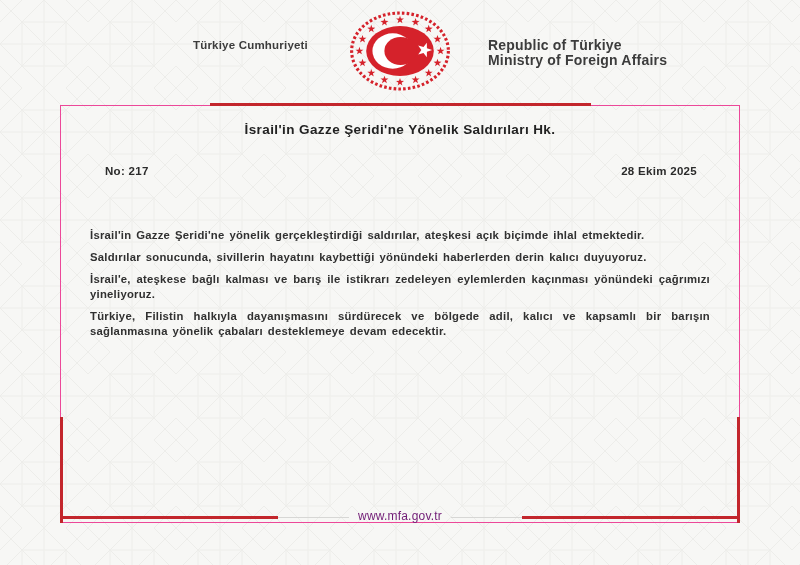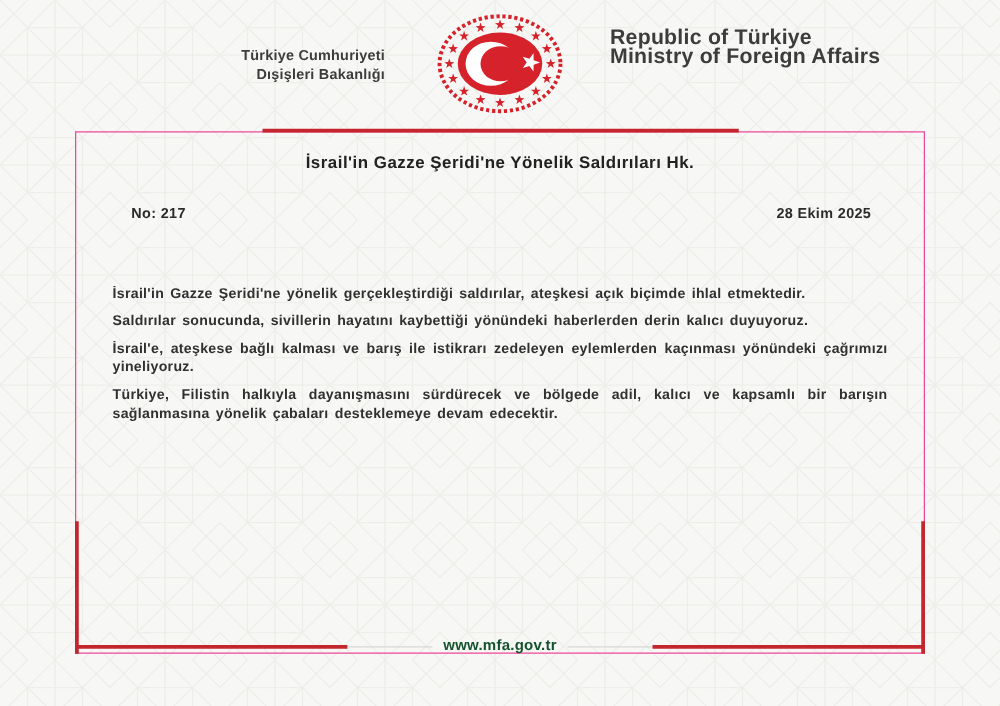--- a/index.html
+++ b/index.html
@@ -25,23 +25,23 @@
 
   
   .header { position: absolute; left: 0; top: 0; width: 714px; height: 105px; }
   .org-left {
     position: absolute; left: 0; top: 38px; width: 308px;
     text-align: right;
     font-size: 11.5px; font-weight: 700; color: #3c3c3c;
     line-height: 15px; letter-spacing: 0.2px;
   }
   .org-right {
-    position: absolute; left: 488px; top: 22px; width: 300px;
+    position: absolute; left: 488px; top: 38px; width: 300px;
     text-align: left;
-    font-size: 17px; font-weight: 700; color: #3c3c3c;
+    font-size: 14px; font-weight: 700; color: #3c3c3c;
     line-height: 15px; letter-spacing: 0.2px;
   }
   .emblem { position: absolute; left: 348px; top: 9px; width: 104px; height: 84px; }
 
   
   .doc-box {
     position: absolute; left: 60px; top: 105px;
     width: 678px; height: 416px;
     border: 1px solid #ec4899;
   }
@@ -86,21 +86,21 @@
   
   .box-footer {
     position: absolute; left: -1px; right: -1px; bottom: -2px;
     display: flex; align-items: center;
   }
   .seg-red { flex: 0 0 218px; height: 3px; background: #c3262c; }
   .seg-line { flex: 1 1 auto; height: 1px; background: #d7d7d5; }
   .site-label {
     flex: 0 0 auto;
     padding: 0 9px;
-    font-size: 12px; font-weight: 700; color: #14532d;
+    font-size: 12px; font-weight: 400; color: #701a75;
     letter-spacing: 0.2px;
     transform: translateY(-1px);
   }
 </style>
 </head>
 <body>
 
 <svg class="bg-pattern" xmlns="http://www.w3.org/2000/svg">
   <defs>
     <pattern id="geo" width="88" height="88" patternUnits="userSpaceOnUse">
@@ -114,21 +114,20 @@
     </pattern>
   </defs>
   <rect x="0" y="0" width="800" height="565" fill="url(#geo)"></rect>
 </svg>
 
 <div class="page">
 
   <div class="header">
     <div class="org-left">
       <div>Türkiye Cumhuriyeti</div>
-      <div>Dışişleri Bakanlığı</div>
     </div>
 
     <svg class="emblem" viewBox="0 0 200 160" xmlns="http://www.w3.org/2000/svg">
       <defs>
         <g id="star5">
           <polygon points="0,-8 1.88,-2.59 7.61,-2.47 3.04,0.99 4.70,6.47 0,3.2 -4.70,6.47 -3.04,0.99 -7.61,-2.47 -1.88,-2.59" fill="#d5222b"></polygon>
         </g>
       </defs>
 
       <ellipse cx="100" cy="80" rx="93" ry="73" fill="none" stroke="#d5222b" stroke-width="6" stroke-dasharray="5 4.2"></ellipse>

